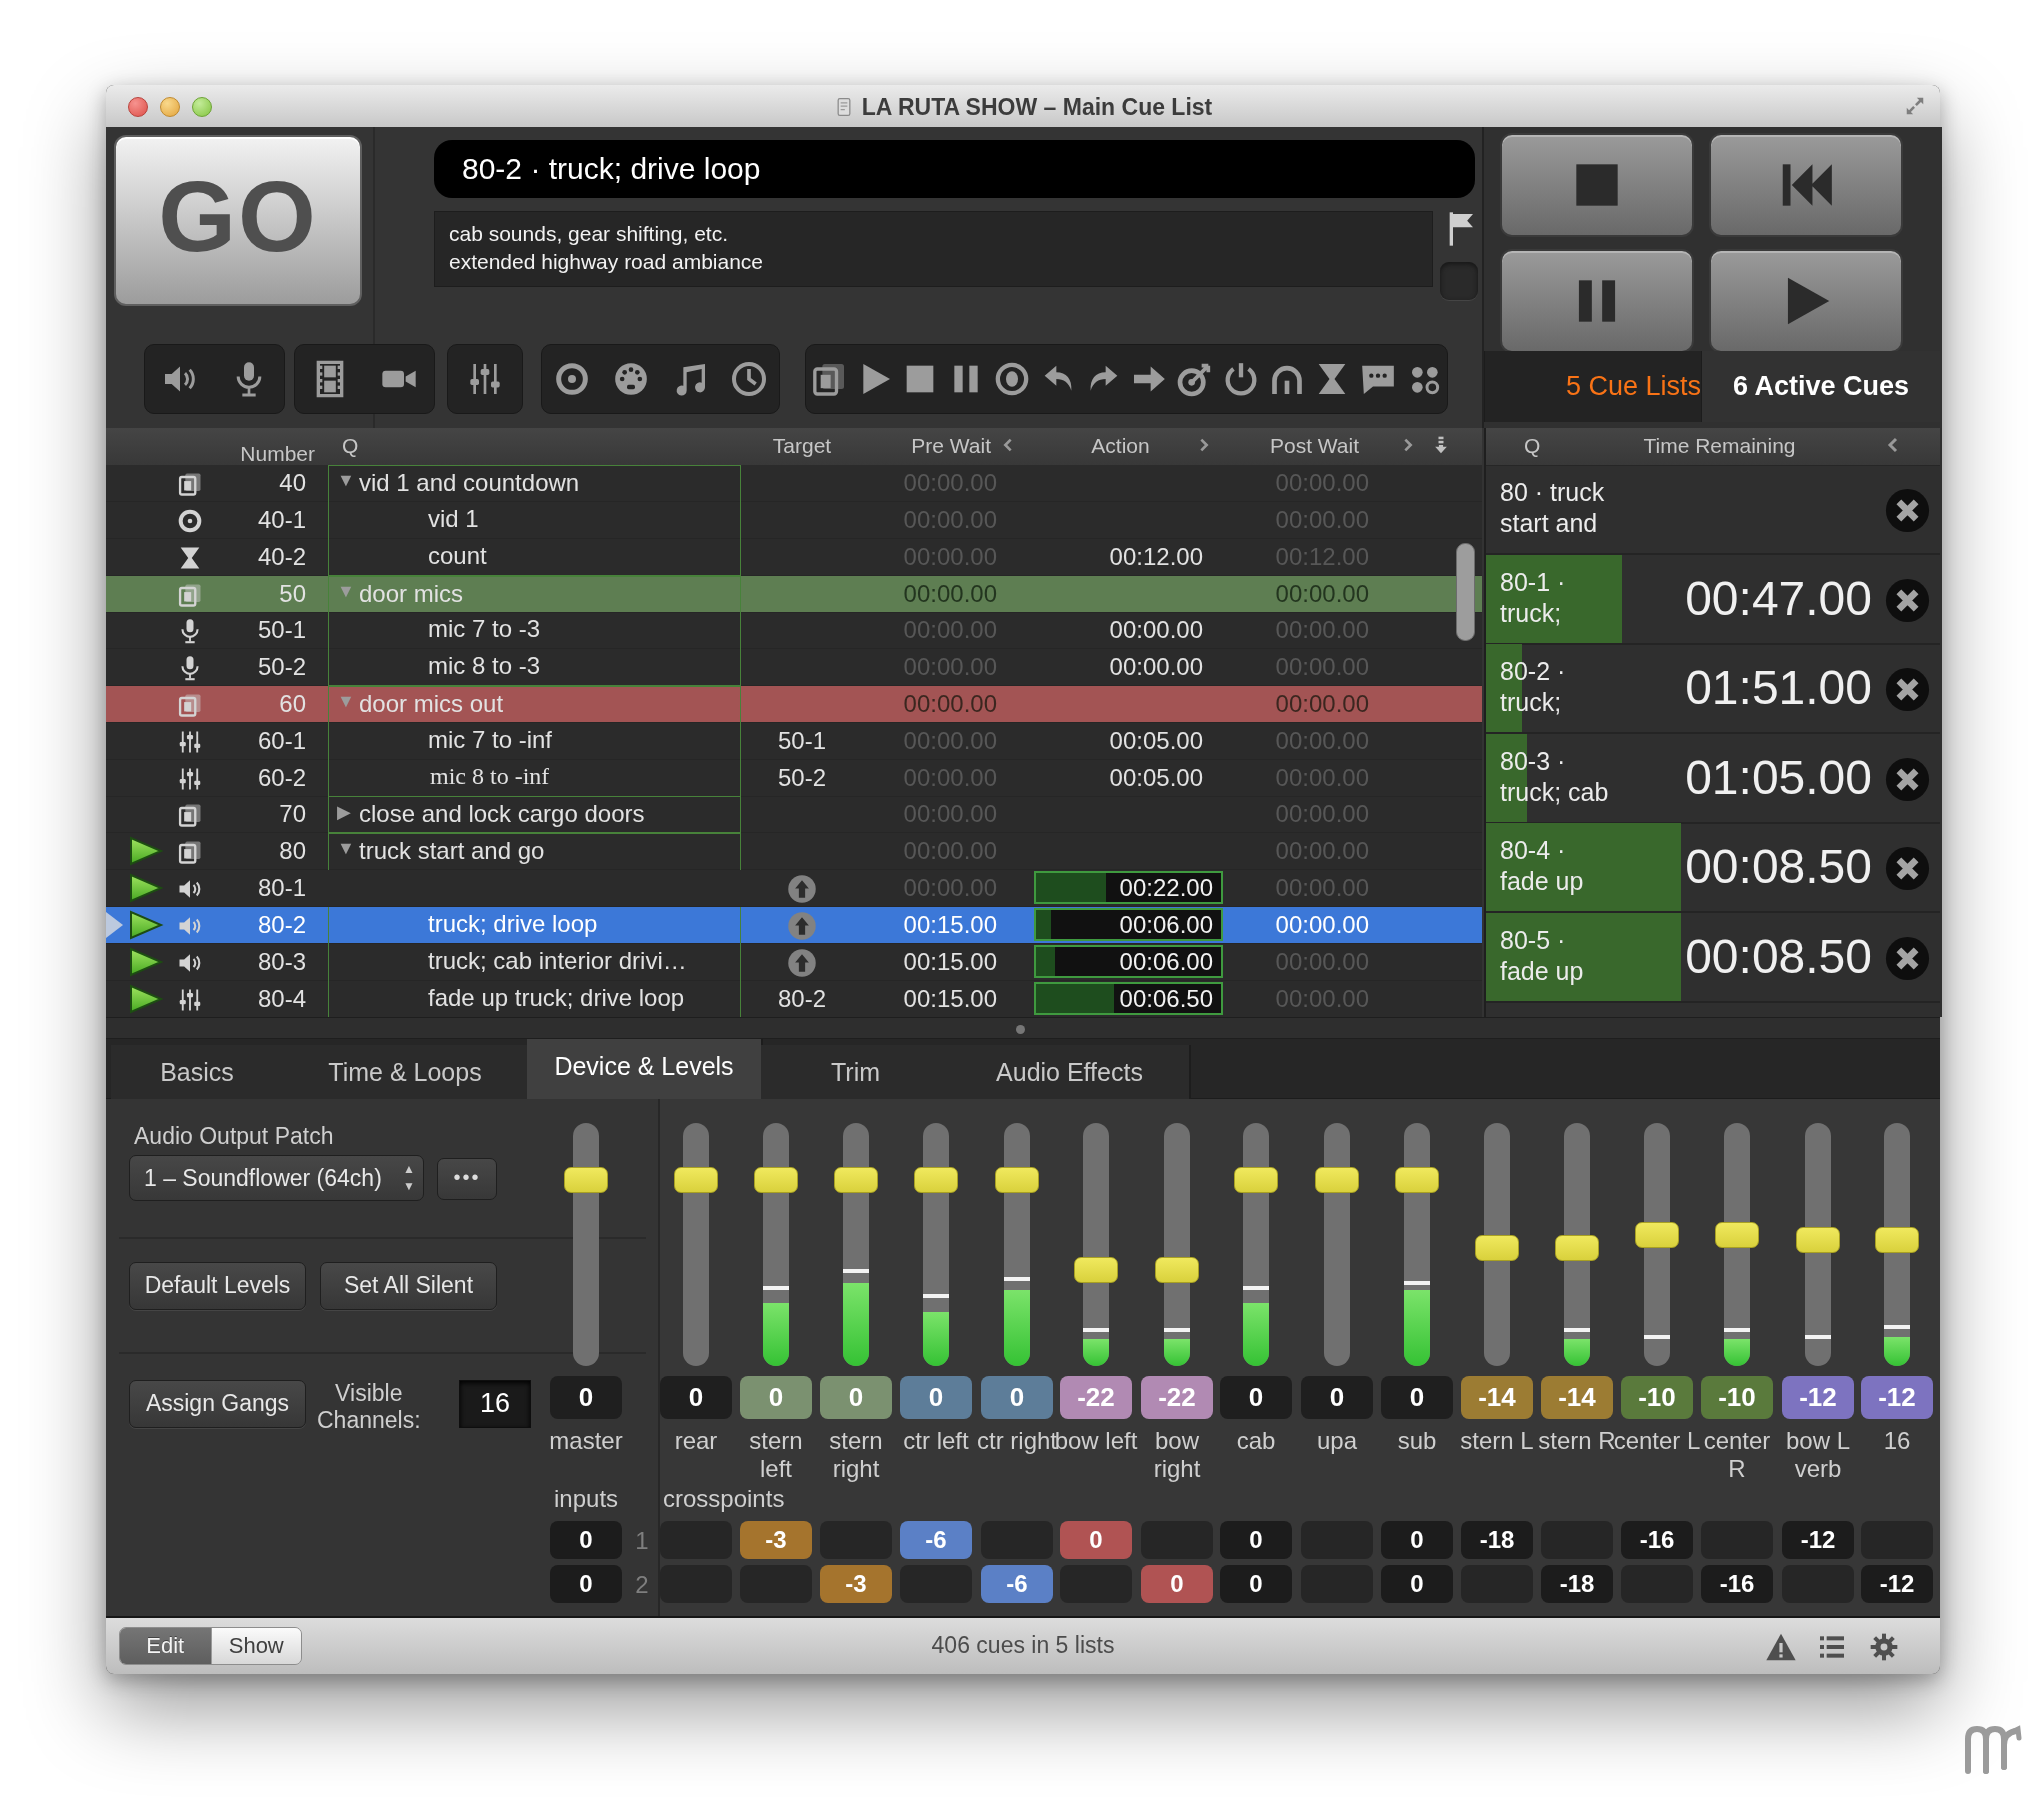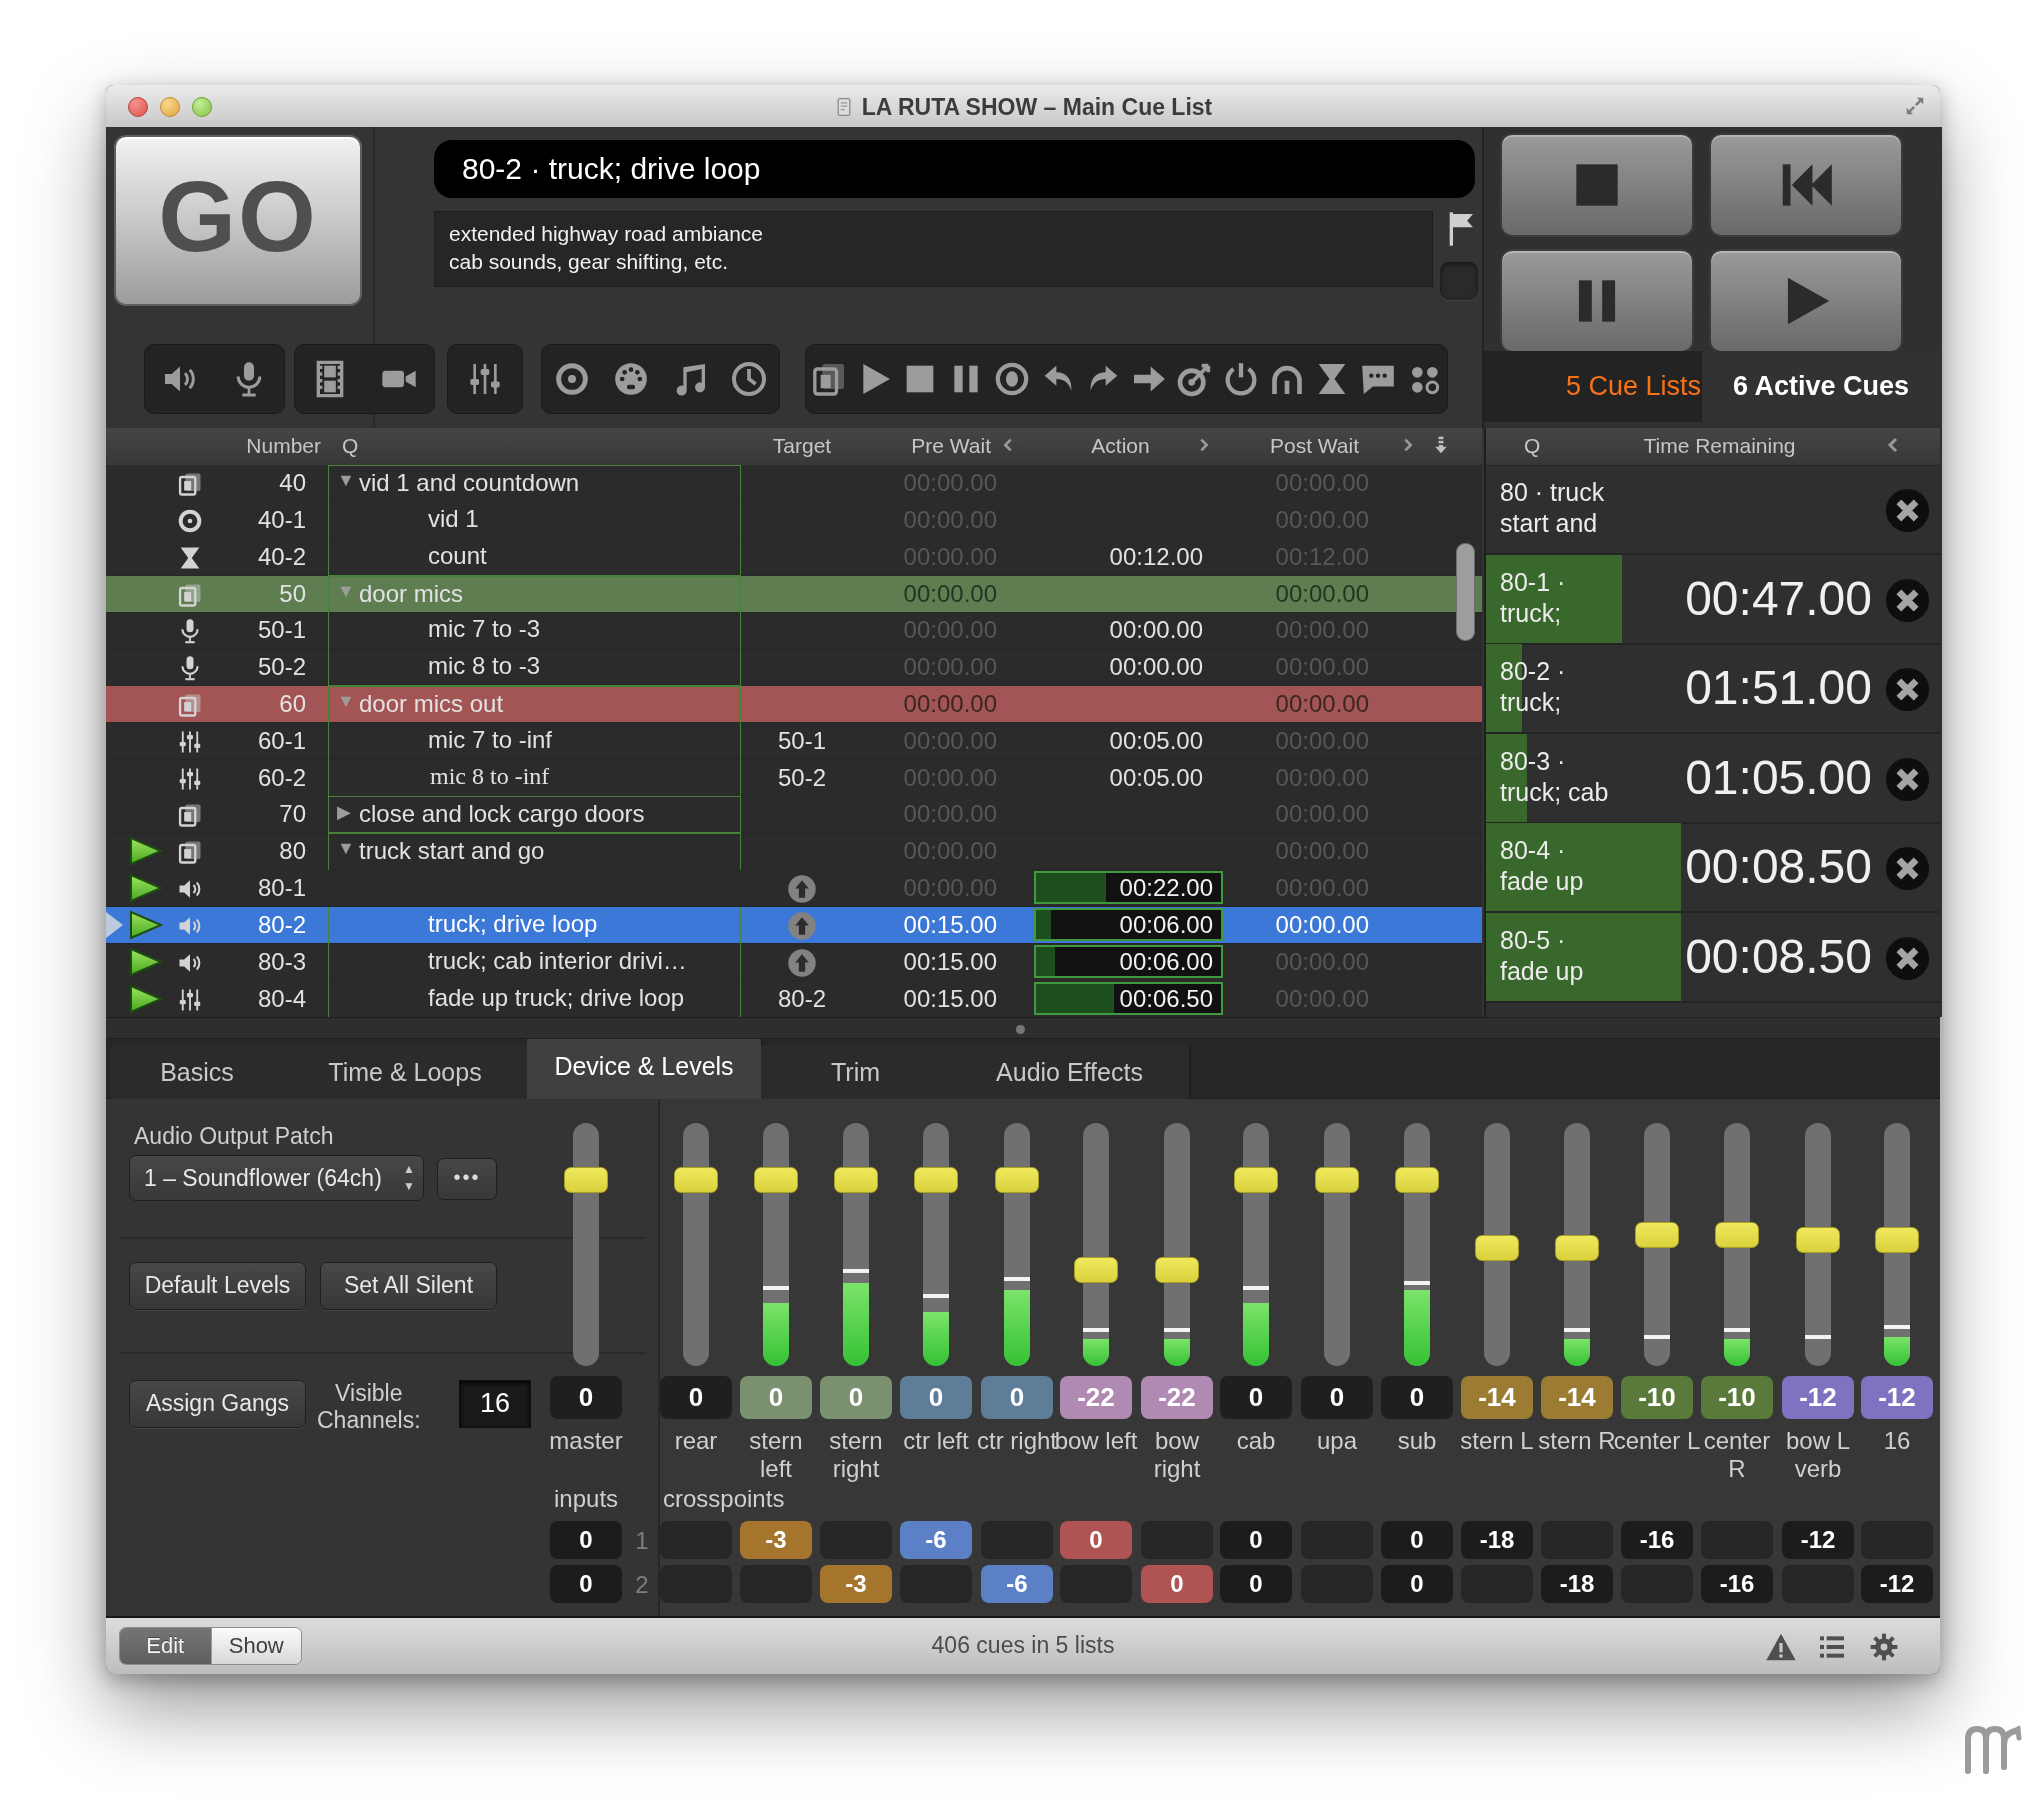--- a/index.html
+++ b/index.html
@@ -146,22 +146,22 @@
       </span>
   </div>
 
   <div class="topsec"></div>
   <div class="rightcol"></div>
   <div class="gocol-div"></div>
 
   <div class="gobtn">GO</div>
   <div class="curcue">80-2 · truck; drive loop</div>
   <div class="notes">
+    <div>cab sounds, gear shifting, etc.</div>
     <div>extended highway road ambiance</div>
-    <div>cab sounds, gear shifting, etc.</div>
   </div>
   <span class="flagic">
       <svg viewBox="0 0 24 24">
         <path d="M5 2v20" stroke="currentColor" stroke-width="2"></path>
         <path d="M6 3h12l-3.5 4L18 11H6z" fill="currentColor"></path>
       </svg>
     </span>
   <div class="notestoggle"></div>
 
   <div id="transport">
@@ -368,21 +368,21 @@
           </svg>
         </span>
       </div>
     </div>
   <div id="panel-tabs">
       <div class="ptab" style="left: 1378px; width: 217px; background: rgb(35, 35, 35); color: #f97316; font-weight: normal; border-left: 1px solid rgb(28, 28, 28); text-align: right;">5 Cue Lists</div>
       <div class="ptab" style="left: 1595px; width: 239px; background: rgb(50, 50, 50); color: rgb(255, 255, 255); font-weight: bold; border-left: 1px solid rgb(28, 28, 28);">6 Active Cues</div>
     </div>
 
   <div class="thead">
-    <span style="left:96px;width:119px;text-align:right;">Number</span>
+    <span style="left:90px;width:119px;text-align:right;margin-top:8px;">Number</span>
     <span style="left:236px;">Q</span>
     <span style="left:646px;width:100px;text-align:center;">Target</span>
     <span style="left:756px;width:129px;text-align:right;">Pre Wait</span>
     <span class="chev" style="left:894px;top:9px;">
         <svg viewBox="0 0 24 24">
           <path d="M16 4l-8 8 8 8" stroke="currentColor" stroke-width="4" fill="none"></path>
         </svg>
       </span>
     <span style="left:950px;width:129px;text-align:center;">Action</span>
     <span class="chev" style="left:1090px;top:9px;">

